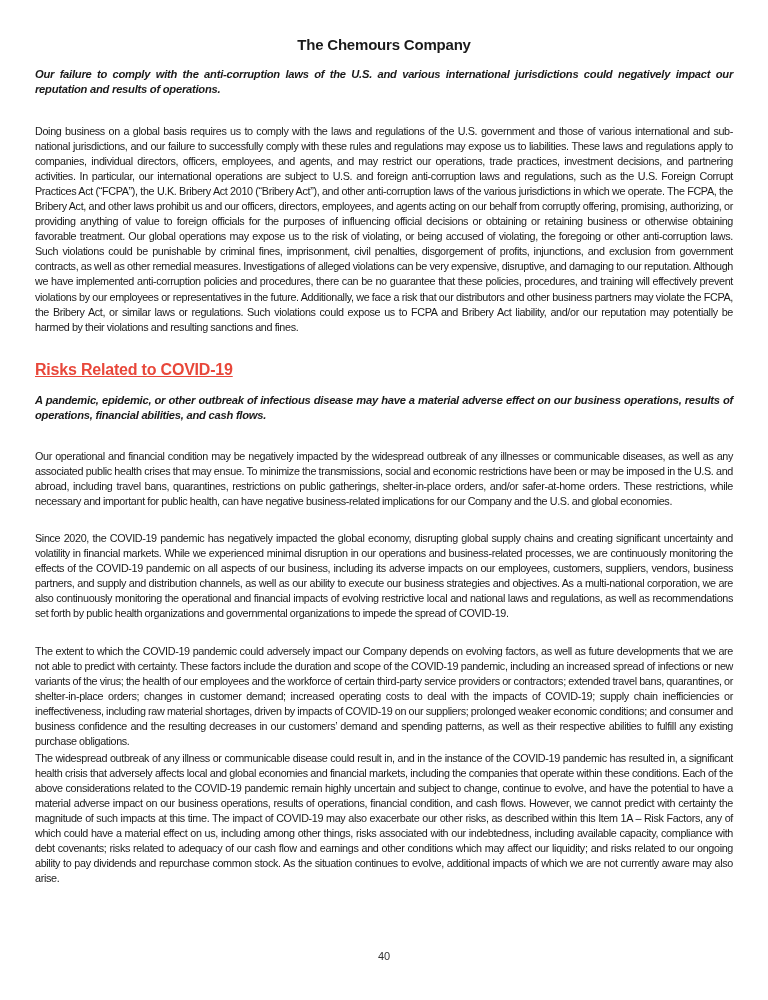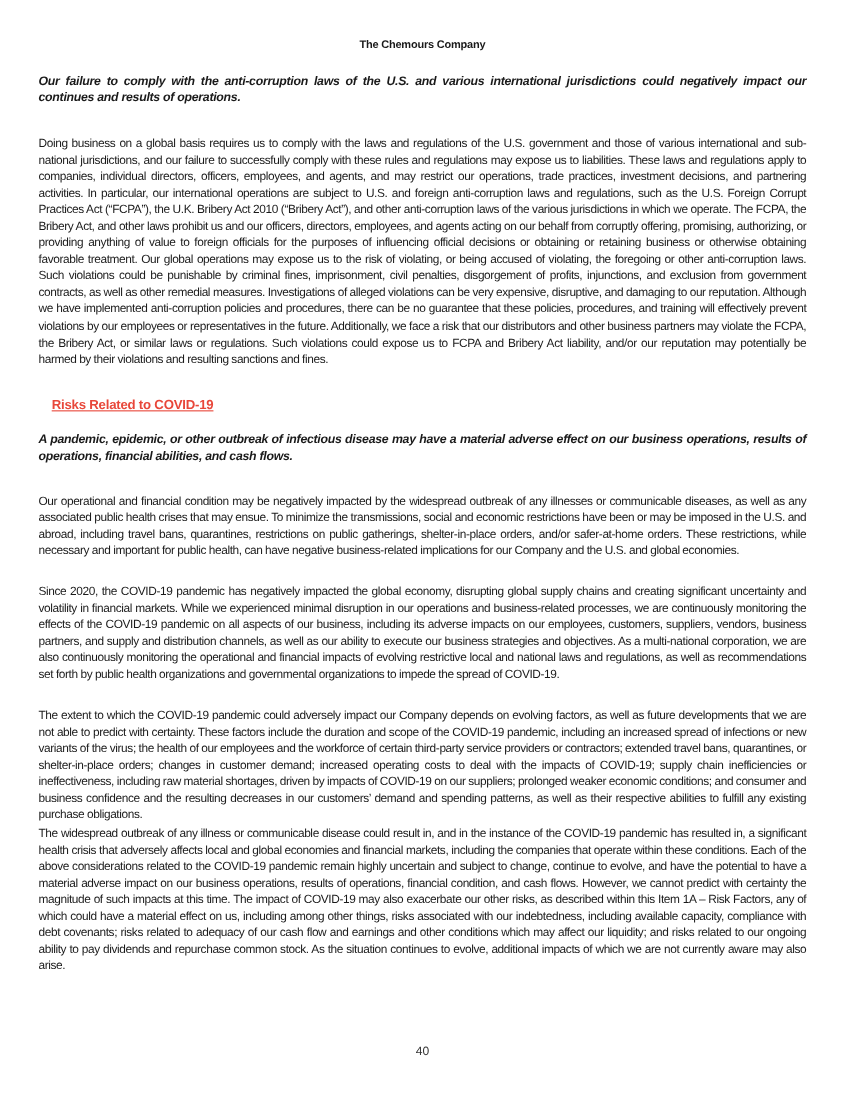--- a/index.html
+++ b/index.html
@@ -21,21 +21,21 @@
       top: 0;
       width: 698px;
     }
     .company {
       position: absolute;
       left: 0;
       top: 36px;
       width: 698px;
       text-align: center;
       font-weight: bold;
-      font-size: 10px;
+      font-size: 15px;
       letter-spacing: -0.2px;
     }
     .risk-title {
       position: absolute;
       left: 0;
       width: 698px;
       font-weight: bold;
       font-style: italic;
       font-size: 11.2px;
       line-height: 15px;
@@ -48,24 +48,24 @@
       width: 698px;
       font-size: 10.8px;
       line-height: 15.05px;
       text-align: justify;
       letter-spacing: -0.35px;
       word-spacing: -0.2px;
       margin-top: 13px;
     }
     .section-heading {
       position: absolute;
-      left: 12px;
+      left: 0;
       top: 361px;
       font-weight: bold;
-      font-size: 12px;
+      font-size: 16px;
       color: #e8473a;
       text-decoration: underline;
       letter-spacing: -0.2px;
     }
     .page-number {
       position: absolute;
       left: 0;
       top: 950px;
       width: 698px;
       text-align: center;
@@ -73,21 +73,21 @@
       color: #333;
     }
     .ital { }
   </style>
 </head>
 <body>
 
 <div class="page">
   <div class="company">The Chemours Company</div>
 
-  <div class="risk-title" style="top:67px;">Our failure to comply with the anti-corruption laws of the U.S. and various international jurisdictions could negatively impact our continues and results of operations.</div>
+  <div class="risk-title" style="top:67px;">Our failure to comply with the anti-corruption laws of the U.S. and various international jurisdictions could negatively impact our reputation and results of operations.</div>
 
   <div class="para" style="top:111px;">Doing business on a global basis requires us to comply with the laws and regulations of the U.S. government and those of various international and sub-national jurisdictions, and our failure to successfully comply with these rules and regulations may expose us to liabilities. These laws and regulations apply to companies, individual directors, officers, employees, and agents, and may restrict our operations, trade practices, investment decisions, and partnering activities. In particular, our international operations are subject to U.S. and foreign anti-corruption laws and regulations, such as the U.S. Foreign Corrupt Practices Act (“FCPA”), the U.K. Bribery Act 2010 (“Bribery Act”), and other anti-corruption laws of the various jurisdictions in which we operate. The FCPA, the Bribery Act, and other laws prohibit us and our officers, directors, employees, and agents acting on our behalf from corruptly offering, promising, authorizing, or providing anything of value to foreign officials for the purposes of influencing official decisions or obtaining or retaining business or otherwise obtaining favorable treatment. Our global operations may expose us to the risk of violating, or being accused of violating, the foregoing or other anti-corruption laws. Such violations could be punishable by criminal fines, imprisonment, civil penalties, disgorgement of profits, injunctions, and exclusion from government contracts, as well as other remedial measures. Investigations of alleged violations can be very expensive, disruptive, and damaging to our reputation. Although we have implemented anti-corruption policies and procedures, there can be no guarantee that these policies, procedures, and training will effectively prevent violations by our employees or representatives in the future. Additionally, we face a risk that our distributors and other business partners may violate the FCPA, the Bribery Act, or similar laws or regulations. Such violations could expose us to FCPA and Bribery Act liability, and/or our reputation may potentially be harmed by their violations and resulting sanctions and fines.</div>
 
   <div class="section-heading">Risks Related to COVID-19</div>
 
   <div class="risk-title" style="top:393px;">A pandemic, epidemic, or other outbreak of infectious disease may have a material adverse effect on our business operations, results of operations, financial abilities, and cash flows.</div>
 
   <div class="para" style="top:436px;">Our operational and financial condition may be negatively impacted by the widespread outbreak of any illnesses or communicable diseases, as well as any associated public health crises that may ensue. To minimize the transmissions, social and economic restrictions have been or may be imposed in the U.S. and abroad, including travel bans, quarantines, restrictions on public gatherings, shelter-in-place orders, and/or safer-at-home orders. These restrictions, while necessary and important for public health, can have negative business-related implications for our Company and the U.S. and global economies.</div>
 
   <div class="para" style="top:518px;">Since 2020, the COVID-19 pandemic has negatively impacted the global economy, disrupting global supply chains and creating significant uncertainty and volatility in financial markets. While we experienced minimal disruption in our operations and business-related processes, we are continuously monitoring the effects of the COVID-19 pandemic on all aspects of our business, including its adverse impacts on our employees, customers, suppliers, vendors, business partners, and supply and distribution channels, as well as our ability to execute our business strategies and objectives. As a multi-national corporation, we are also continuously monitoring the operational and financial impacts of evolving restrictive local and national laws and regulations, as well as recommendations set forth by public health organizations and governmental organizations to impede the spread of COVID-19.</div>

